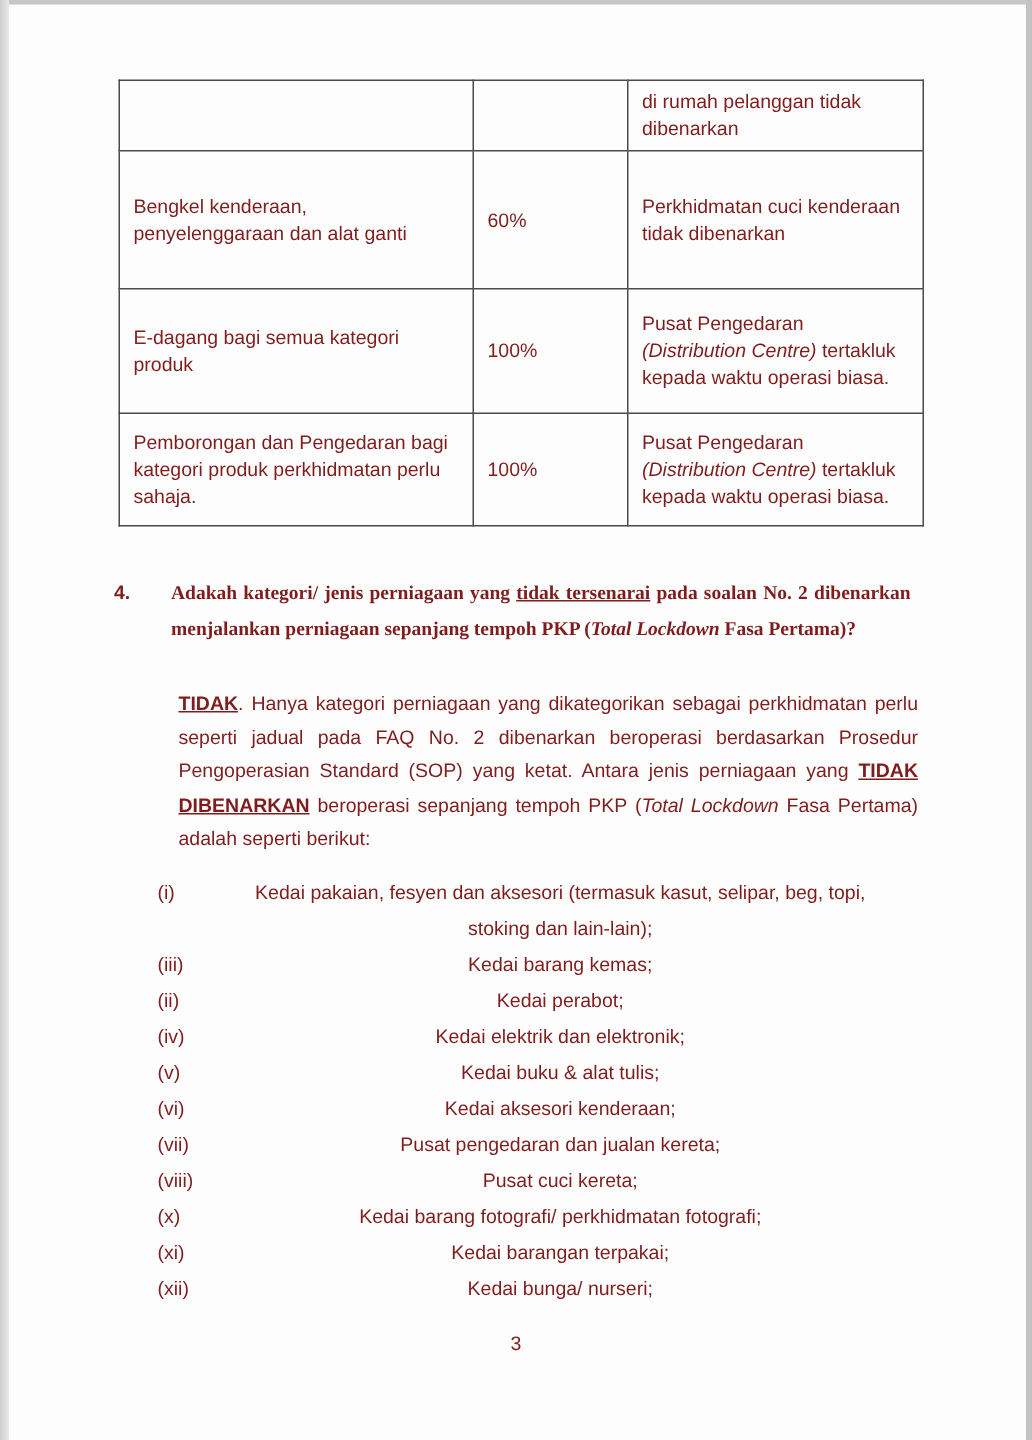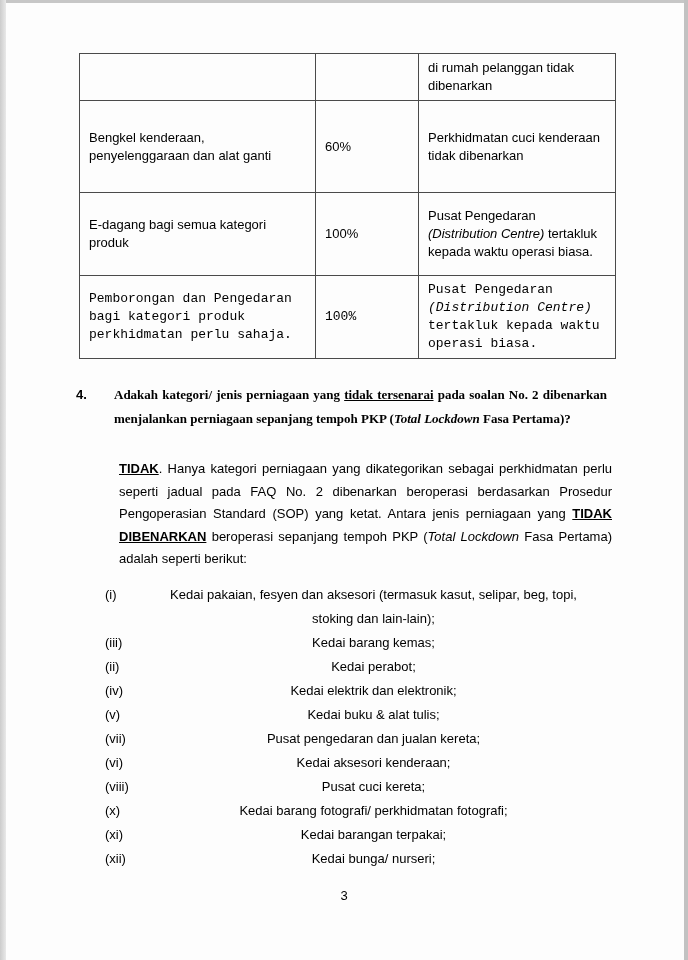--- a/index.html
+++ b/index.html
@@ -6,21 +6,21 @@
     margin: 0;
     padding: 0;
     background: #ffffff;
   }
   .page {
     position: relative;
     width: 688px;
     height: 960px;
     background: #fdfdfd;
     font-family: "Liberation Sans", sans-serif;
-    color: #000000;
+    color: #7f1d1d;
     overflow: hidden;
   }
   
   .edge-top    { position: absolute; top: 0; left: 0; right: 0; height: 3px; background: #c7c7c7; }
   .edge-left   { position: absolute; top: 0; left: 0; bottom: 0; width: 6px;
                  background: linear-gradient(90deg, #cccccc, #e9e9e9); }
   .edge-right  { position: absolute; top: 0; right: 0; bottom: 0; width: 4px; background: #c2c2c2; }
 
   
   table.ops {
@@ -38,21 +38,21 @@
     padding: 5px 9px;
     vertical-align: middle;
     overflow: hidden;
   }
   col.c-activity { width: 236px; }
   col.c-percent  { width: 103px; }
   col.c-note     { width: 197px; }
   tr.r1 { height: 47px; }
   tr.r2 { height: 92px; }
   tr.r3 { height: 83px; }
-  tr.r4 { height: 75px; font-family: Liberation Mono, monospace; }
+  tr.r4 { height: 75px; }
   tr.r1 td { vertical-align: top; }
   td.pct { text-align: left; }
 
   
   .question {
     position: absolute;
     left: 76px;
     top: 383px;
     width: 531px;
     display: flex;
@@ -157,26 +157,26 @@
       </div>
       <div class="list-item">
         <span class="numeral">(iv)</span>
         <span class="item-text">Kedai elektrik dan elektronik;</span>
       </div>
       <div class="list-item">
         <span class="numeral">(v)</span>
         <span class="item-text">Kedai buku &amp; alat tulis;</span>
       </div>
       <div class="list-item">
+        <span class="numeral">(vi)</span>
+        <span class="item-text">Kedai aksesori kenderaan;</span>
+      </div>
+      <div class="list-item">
         <span class="numeral">(vii)</span>
         <span class="item-text">Pusat pengedaran dan jualan kereta;</span>
-      </div>
-      <div class="list-item">
-        <span class="numeral">(vi)</span>
-        <span class="item-text">Kedai aksesori kenderaan;</span>
       </div>
       <div class="list-item">
         <span class="numeral">(viii)</span>
         <span class="item-text">Pusat cuci kereta;</span>
       </div>
       <div class="list-item">
         <span class="numeral">(x)</span>
         <span class="item-text">Kedai barang fotografi/ perkhidmatan fotografi;</span>
       </div>
       <div class="list-item">

